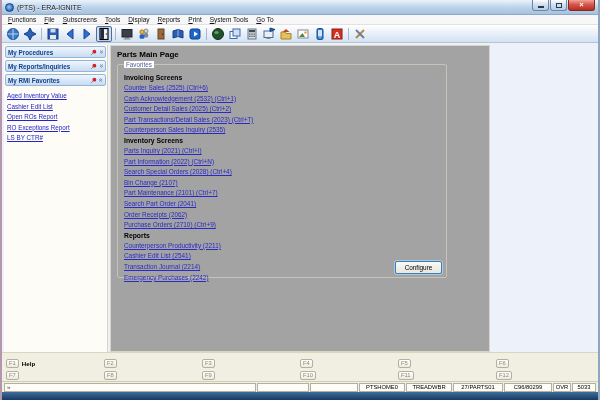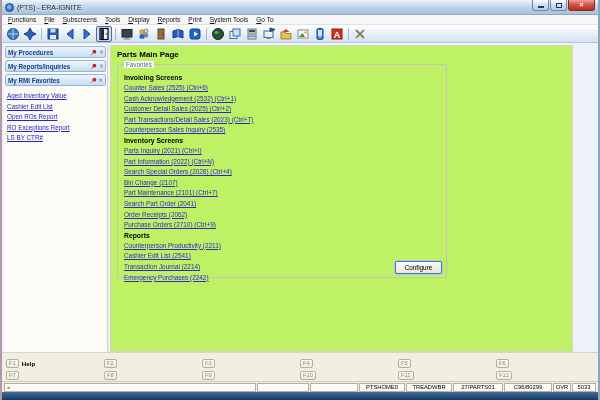--- a/index.html
+++ b/index.html
@@ -43,21 +43,21 @@
     border-right:1px solid #d9d5c2; padding:1px; }
   .sb-header { height:12px; margin-bottom:2px; border:1px solid #96b4d6; border-radius:2px;
     background:linear-gradient(#eef5fd,#c7dcf2); display:flex; align-items:center; padding:0 2px; }
   .sb-title { font-size:6.3px; font-weight:bold; color:#15428b; flex:1; white-space:nowrap; }
   .sb-icons { display:flex; align-items:center; gap:2px; }
   .chev { font-size:7px; color:#3a5a8a; line-height:6px; display:inline-block; transform:rotate(90deg); }
   .chev.up { transform:rotate(-90deg); }
   .sb-links { padding:4px 2px; display:flex; flex-direction:column; gap:3.5px; }
   .sb-link { font-size:6.3px; color:#2525c5; text-decoration:underline; cursor:pointer; white-space:nowrap; }
 
-  .main { width:463px; background:#bef264; border:1px solid #d8d5c6; margin-left:2px; padding:3px 5px; }
+  .main { width:380px; background:#a3a3a3; border:1px solid #d8d5c6; margin-left:2px; padding:3px 5px; }
   .page-title { font-size:8px; font-weight:bold; color:#000; margin:1px 0 5px 1px; }
   .groupbox { position:relative; border:1px solid #c6c3b8; border-radius:2px;
     width:330px; height:214px; padding:8px 6px 4px; margin-left:1px; }
   .gb-legend { position:absolute; top:-4px; left:6px; background:#fff; padding:0 2px;
     font-size:6.3px; color:#52609a; }
   .section-heading { font-size:6.8px; font-weight:bold; color:#000; margin:1px 0 3px; }
   .link { display:block; font-size:6.4px; color:#2a2ac8; text-decoration:underline;
     margin:0 0 3.6px; cursor:pointer; white-space:nowrap; }
   .configure-btn { position:absolute; right:4px; bottom:3px; width:47px; height:13px;
     font-family:"Liberation Sans", sans-serif; font-size:6.4px; color:#000;

